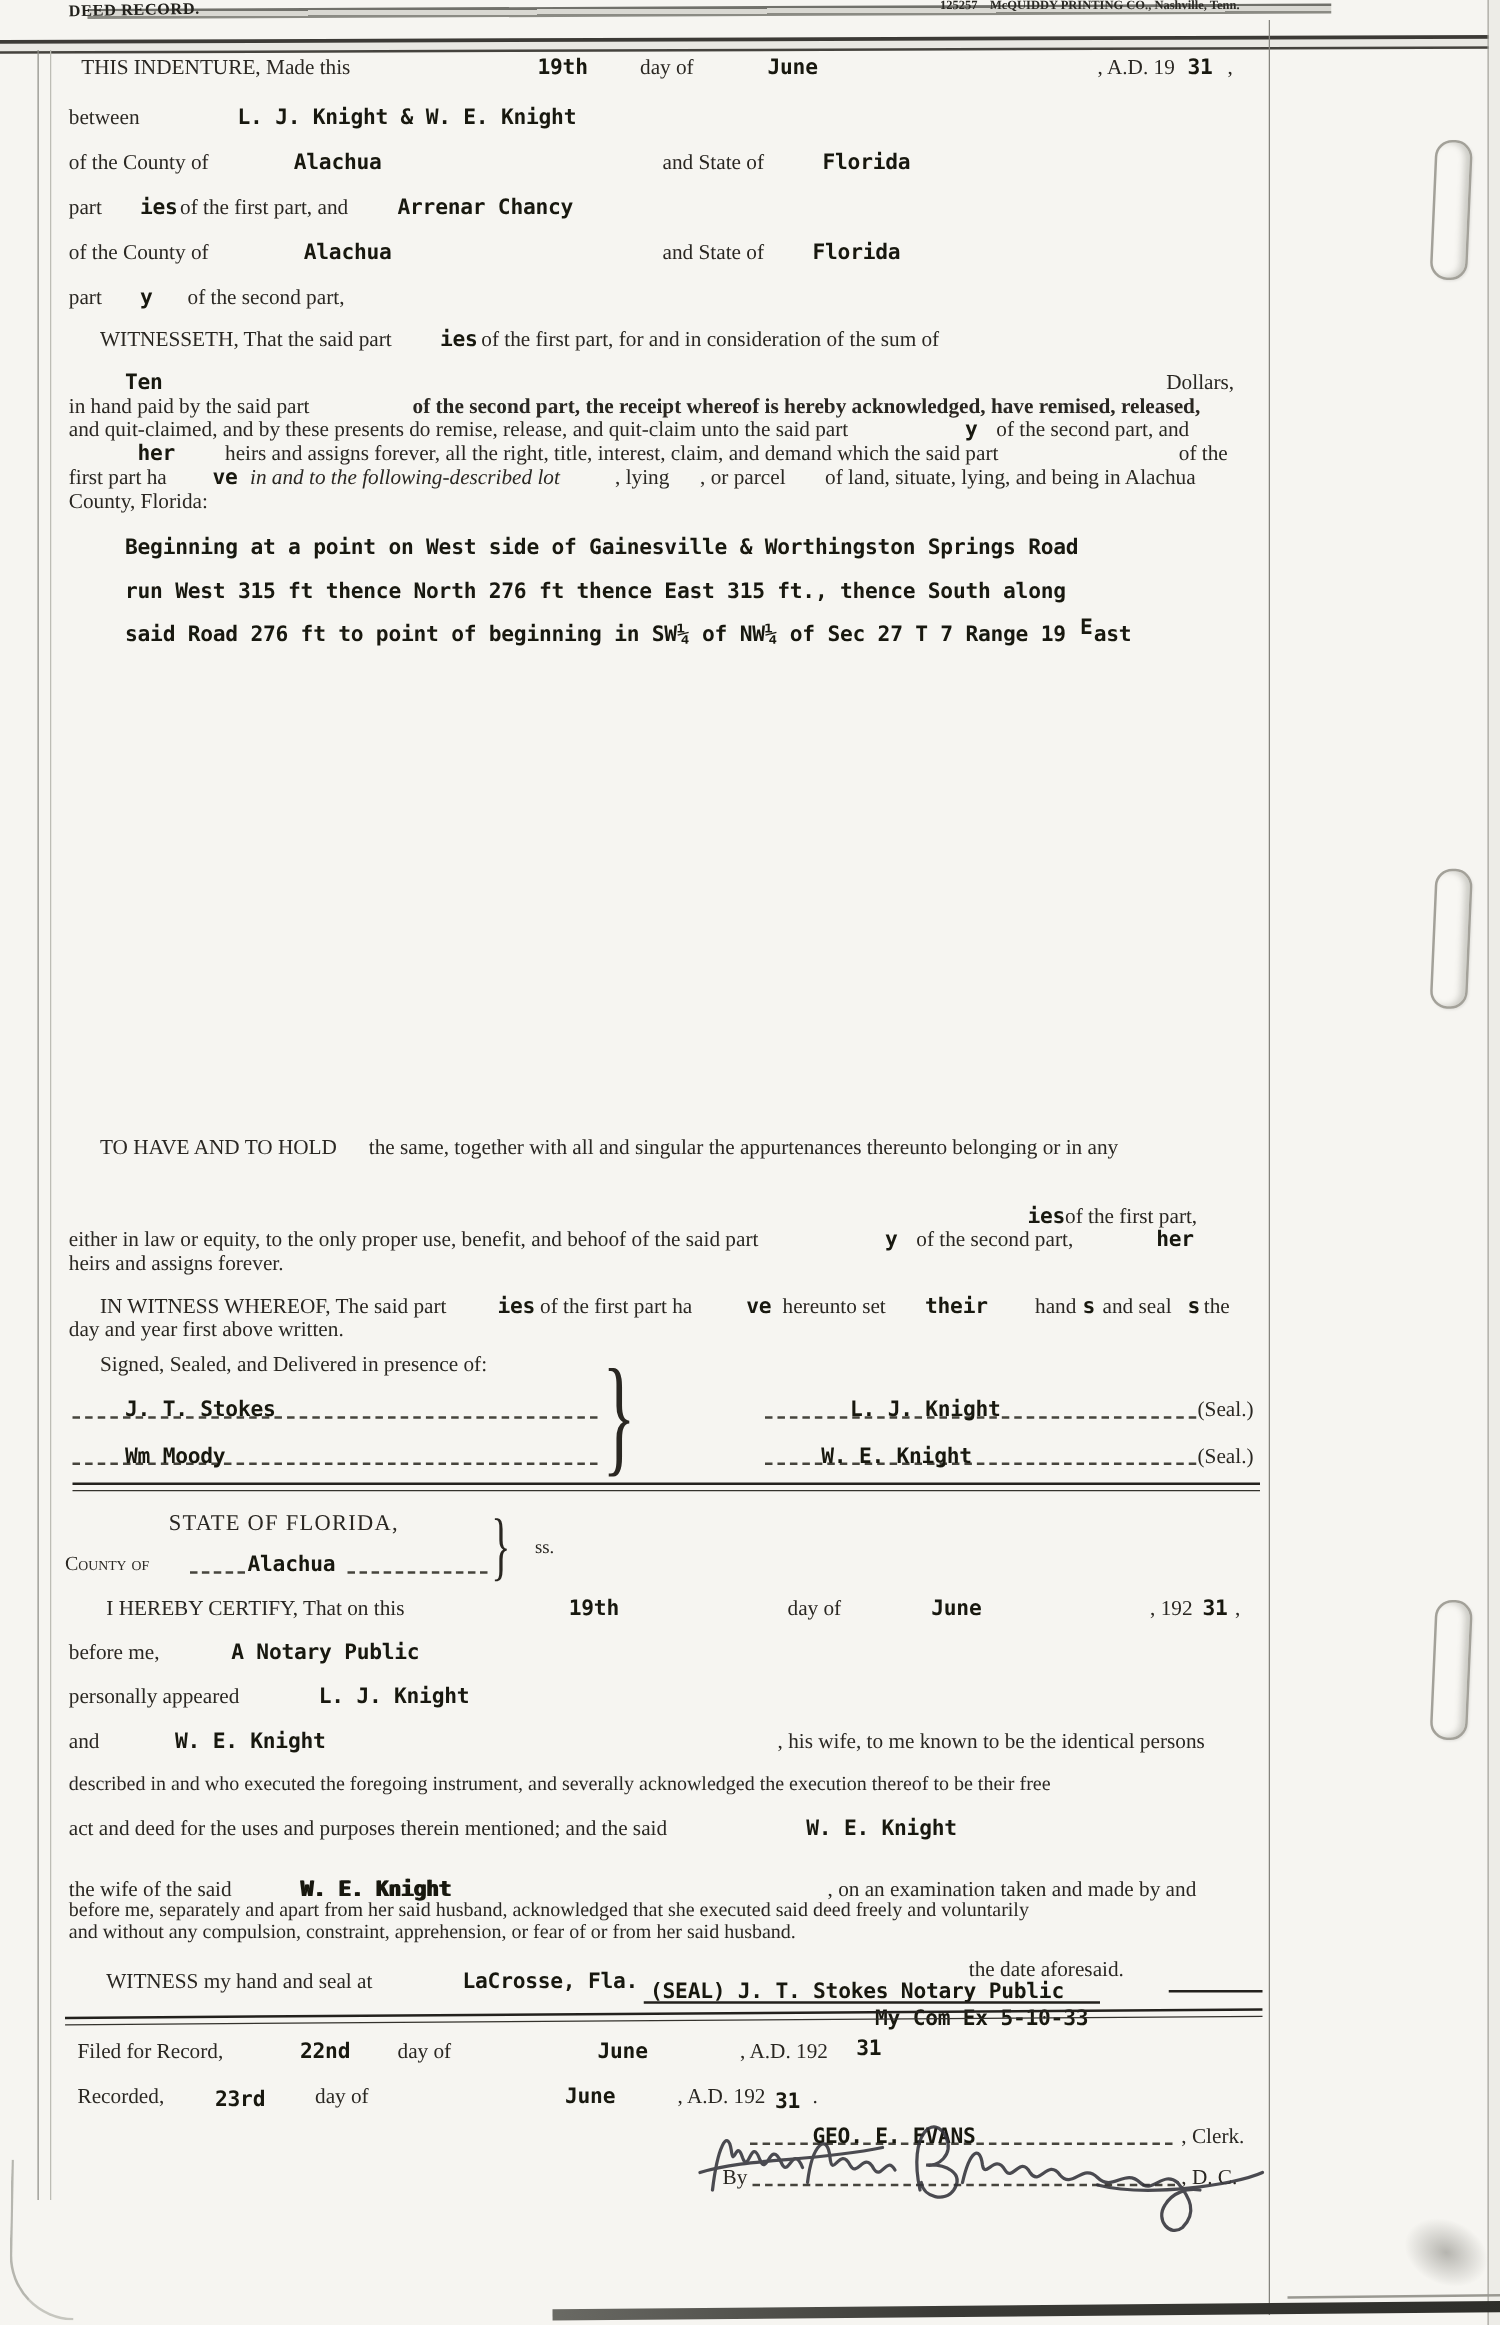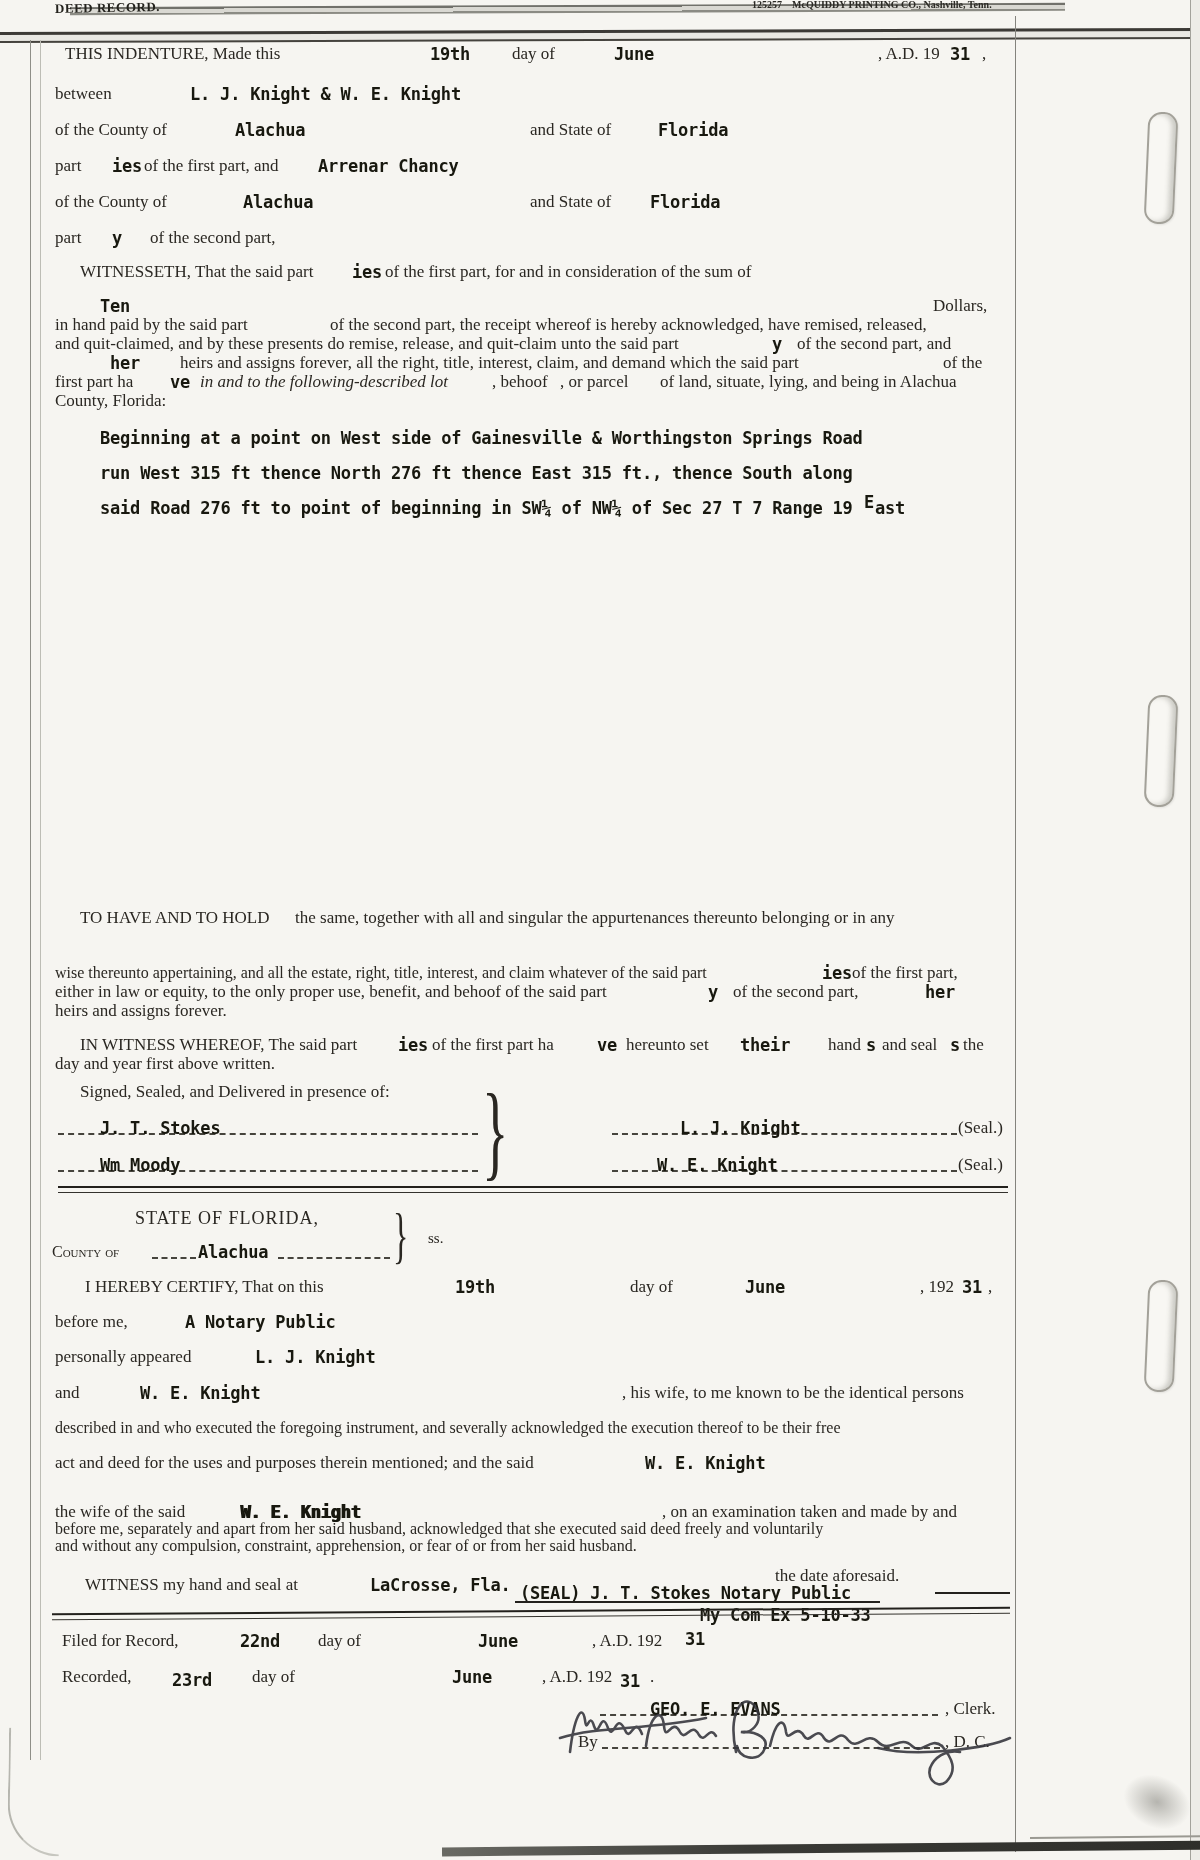--- a/index.html
+++ b/index.html
@@ -118,37 +118,37 @@
         <span class="seg p" style="left: 80px;">WITNESSETH, That the said part</span>
         <span class="seg t" style="left: 352px;">ies</span>
         <span class="seg p" style="left: 385px;">of the first part, for and in consideration of the sum of</span>
       </div>
       <div class="line" style="top: 296px;">
         <span class="seg t" style="left: 100px;">Ten</span>
         <span class="seg p" style="left: 933px;">Dollars,</span>
       </div>
       <div class="line" style="top: 315px;">
         <span class="seg p" style="left: 55px;">in hand paid by the said part</span>
-        <span class="seg p" style="left: 330px;">of the second part, the receipt whereof is hereby acknowledged, have remised, released,</span>
+        <span class="seg p" style="left: 330px; font-weight: bold;">of the second part, the receipt whereof is hereby acknowledged, have remised, released,</span>
       </div>
       <div class="line" style="top: 334px; padding-left: 13px;">
         <span class="seg p" style="left: 55px;">and quit-claimed, and by these presents do remise, release, and quit-claim unto the said part</span>
         <span class="seg t" style="left: 772px;">y</span>
         <span class="seg p" style="left: 797px;">of the second part, and</span>
       </div>
       <div class="line" style="top: 353px;">
         <span class="seg t" style="left: 110px;">her</span>
         <span class="seg p" style="left: 180px;">heirs and assigns forever, all the right, title, interest, claim, and demand which the said part</span>
         <span class="seg p" style="left: 943px;">of the</span>
       </div>
       <div class="line" style="top: 372px;">
         <span class="seg p" style="left: 55px;">first part ha</span>
         <span class="seg t" style="left: 170px;">ve</span>
         <span class="seg p" style="left: 200px; font-style: italic;">in and to the following-described lot</span>
-        <span class="seg p" style="left: 492px;">, behoof</span>
+        <span class="seg p" style="left: 492px;">, lying</span>
         <span class="seg p" style="left: 560px;">, or parcel</span>
         <span class="seg p" style="left: 660px;">of land, situate, lying, and being in Alachua</span>
       </div>
       <div class="line" style="top: 391px;">
         <span class="seg p" style="left: 55px;">County, Florida:</span>
       </div>
       <div class="line" style="top: 428px;">
         <span class="seg t" style="left: 100px;">Beginning at a point on West side of Gainesville &amp; Worthingston Springs Road</span>
       </div>
       <div class="line" style="top: 463px;">
@@ -157,21 +157,20 @@
       <div class="line" style="top: 498px;">
         <span class="seg t" style="left: 100px;">said Road 276 ft to point of beginning in SW¼ of NW¼ of Sec 27 T 7 Range 19</span>
         <span class="seg t" style="left: 864px; top: -6px;">E</span>
         <span class="seg t" style="left: 875px;">ast</span>
       </div>
       <div class="line" style="top: 908px;">
         <span class="seg p" style="left: 80px;">TO HAVE AND TO HOLD</span>
         <span class="seg p" style="left: 295px;">the same, together with all and singular the appurtenances thereunto belonging or in any</span>
       </div>
       <div class="line" style="top: 963px;">
-        <span class="seg p" style="left: 55px; font-size: 16px;">wise thereunto appertaining, and all the estate, right, title, interest, and claim whatever of the said part</span>
         <span class="seg t" style="left: 822px;">ies</span>
         <span class="seg p" style="left: 852px;">of the first part,</span>
       </div>
       <div class="line" style="top: 982px;">
         <span class="seg p" style="left: 55px;">either in law or equity, to the only proper use, benefit, and behoof of the said part</span>
         <span class="seg t" style="left: 708px;">y</span>
         <span class="seg p" style="left: 733px;">of the second part,</span>
         <span class="seg t" style="left: 925px;">her</span>
       </div>
       <div class="line" style="top: 1001px;">

